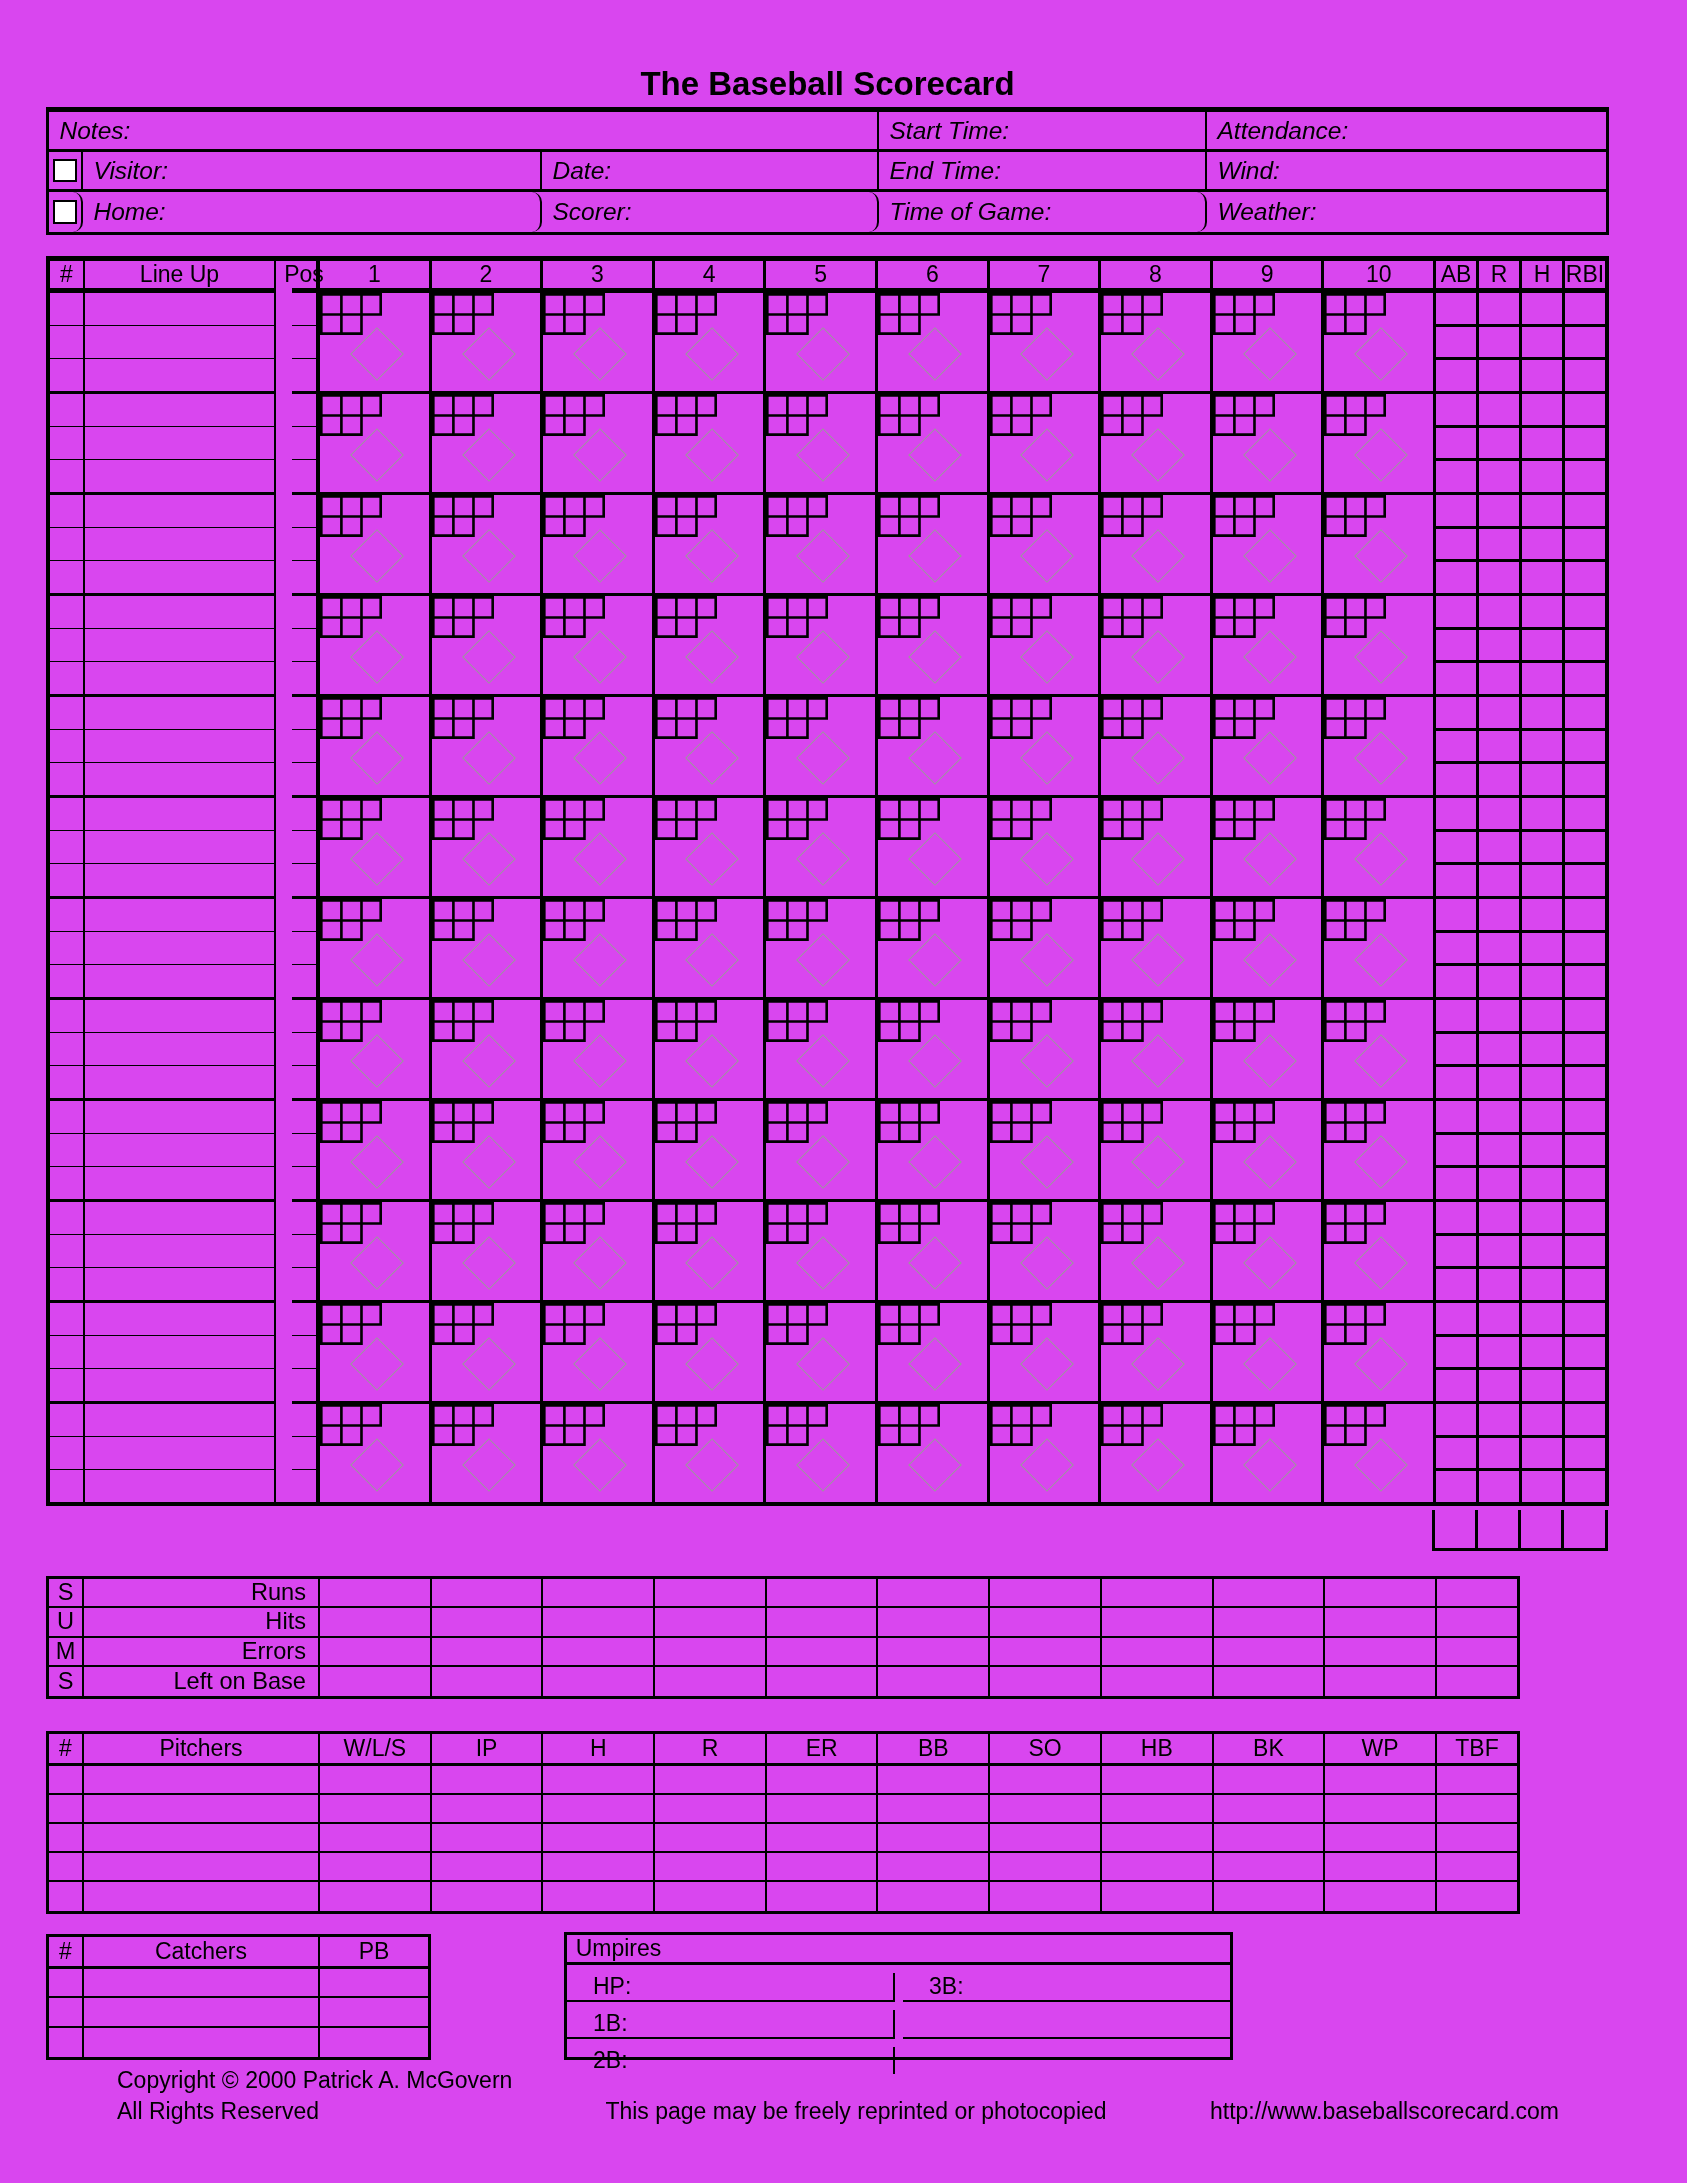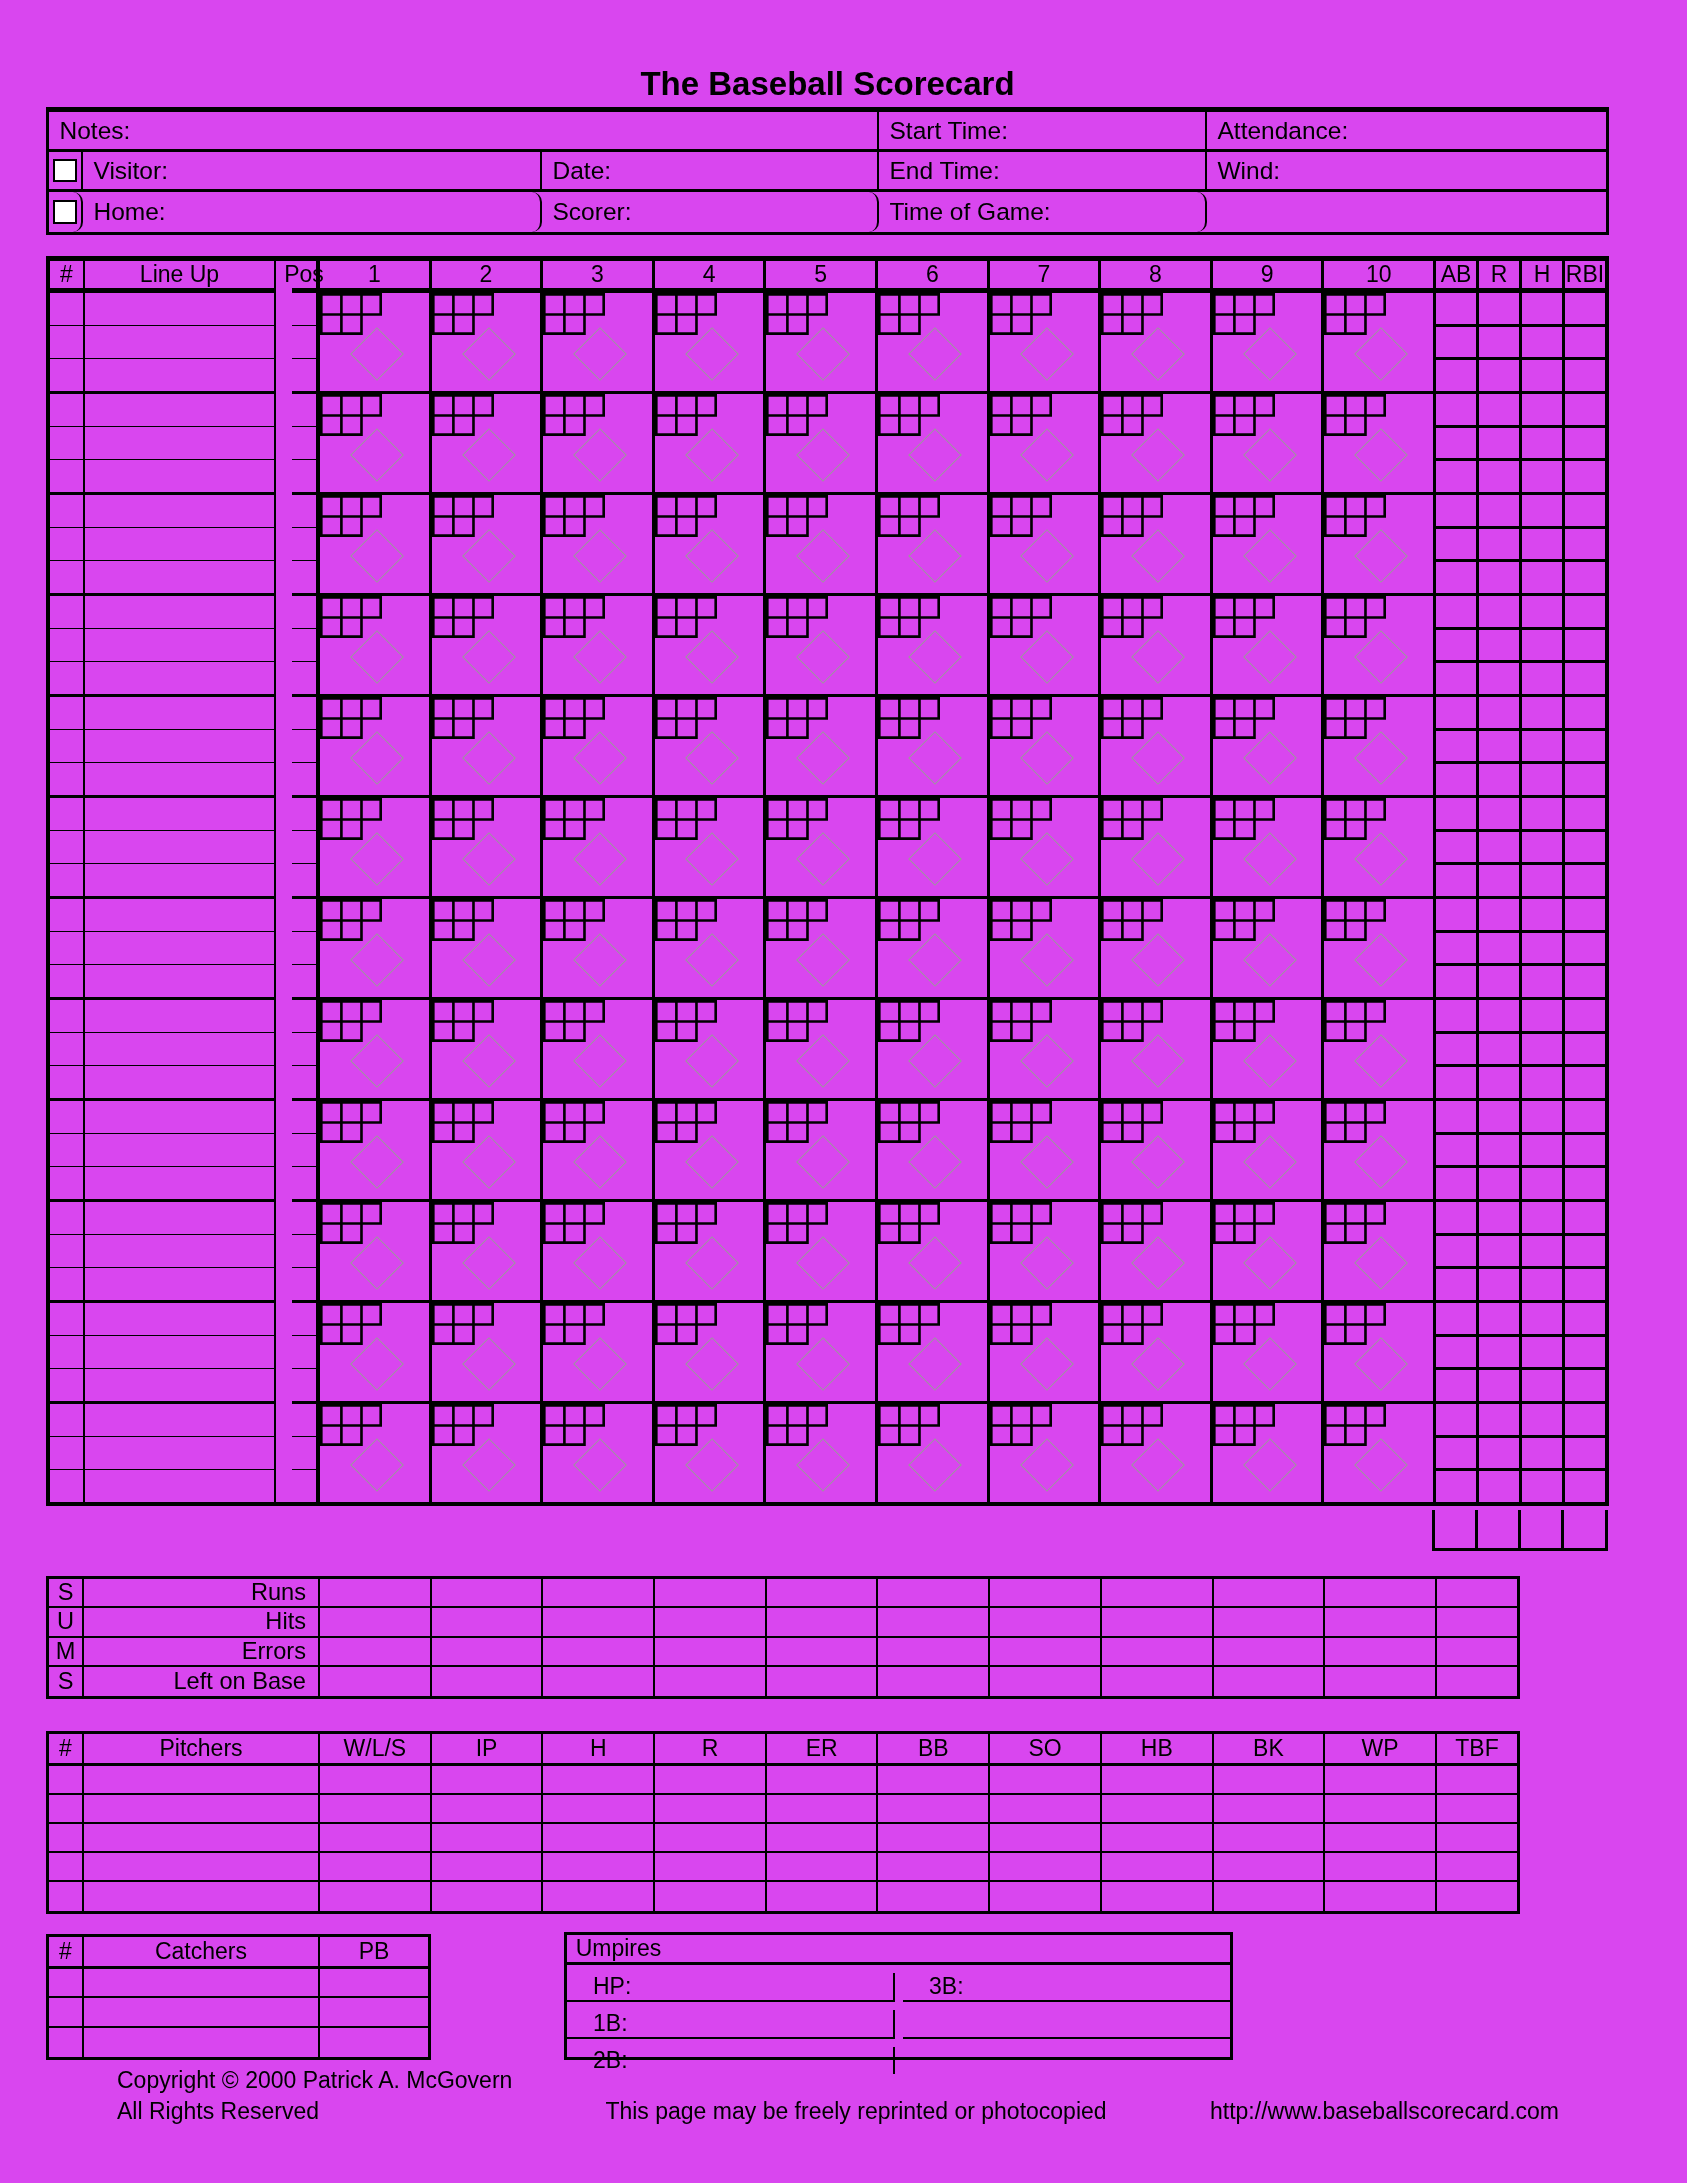--- a/index.html
+++ b/index.html
@@ -7,21 +7,21 @@
         font-family:"Liberation Sans", sans-serif; overflow:hidden;}
 
   
   .title{position:absolute;left:46px;top:65px;width:1563px;text-align:center;
          font-size:33px;font-weight:bold;letter-spacing:0px;}
 
   
   .info{position:absolute;left:46px;top:107px;width:1563px;height:128px;
         display:grid;grid-template-columns:34px 459px 337px 328px 1fr;
         grid-template-rows:1fr 1fr 1fr;border:3.5px solid #000;border-top-width:5.2px;
-        box-sizing:border-box;font-size:24.5px;}
+        box-sizing:border-box;font-size:24.5px;font-style:italic;}
   .icell{box-sizing:border-box;border-right:2.6px solid #000;border-bottom:3.5px solid #000;
          display:flex;align-items:center;padding-left:10.5px;}
   .icell.noR{border-right:0;}
   .icell.noB{border-bottom:0;border-radius:10px;}
   .icell.span3{grid-column:1/4;}
   .cbcell{padding:0;justify-content:center;}
   .checkbox{width:23.6px;height:23.6px;border:2.6px solid #000;box-sizing:border-box;background:#fff;}
 
   
   .scoregrid{position:absolute;left:46px;top:256px;width:1563px;
@@ -129,20 +129,23 @@
       </div>
     <div class="icell noB">
         <span>Home:</span>
       </div>
     <div class="icell noB">
         <span>Scorer:</span>
       </div>
     <div class="icell noB">
         <span>Time of Game:</span>
       </div>
+    <div class="icell noR noB">
+        <span>Weather:</span>
+      </div>
   </div>
 
   <div class="scoregrid" id="scoregrid">
       <div class="cell hdr brA">#</div>
       <div class="cell hdr brA">Line Up</div>
       <div class="cell hdr brB">Pos</div>
       <div class="cell hdr brC">1</div>
       <div class="cell hdr brC">2</div>
       <div class="cell hdr brC">3</div>
       <div class="cell hdr brC">4</div>

